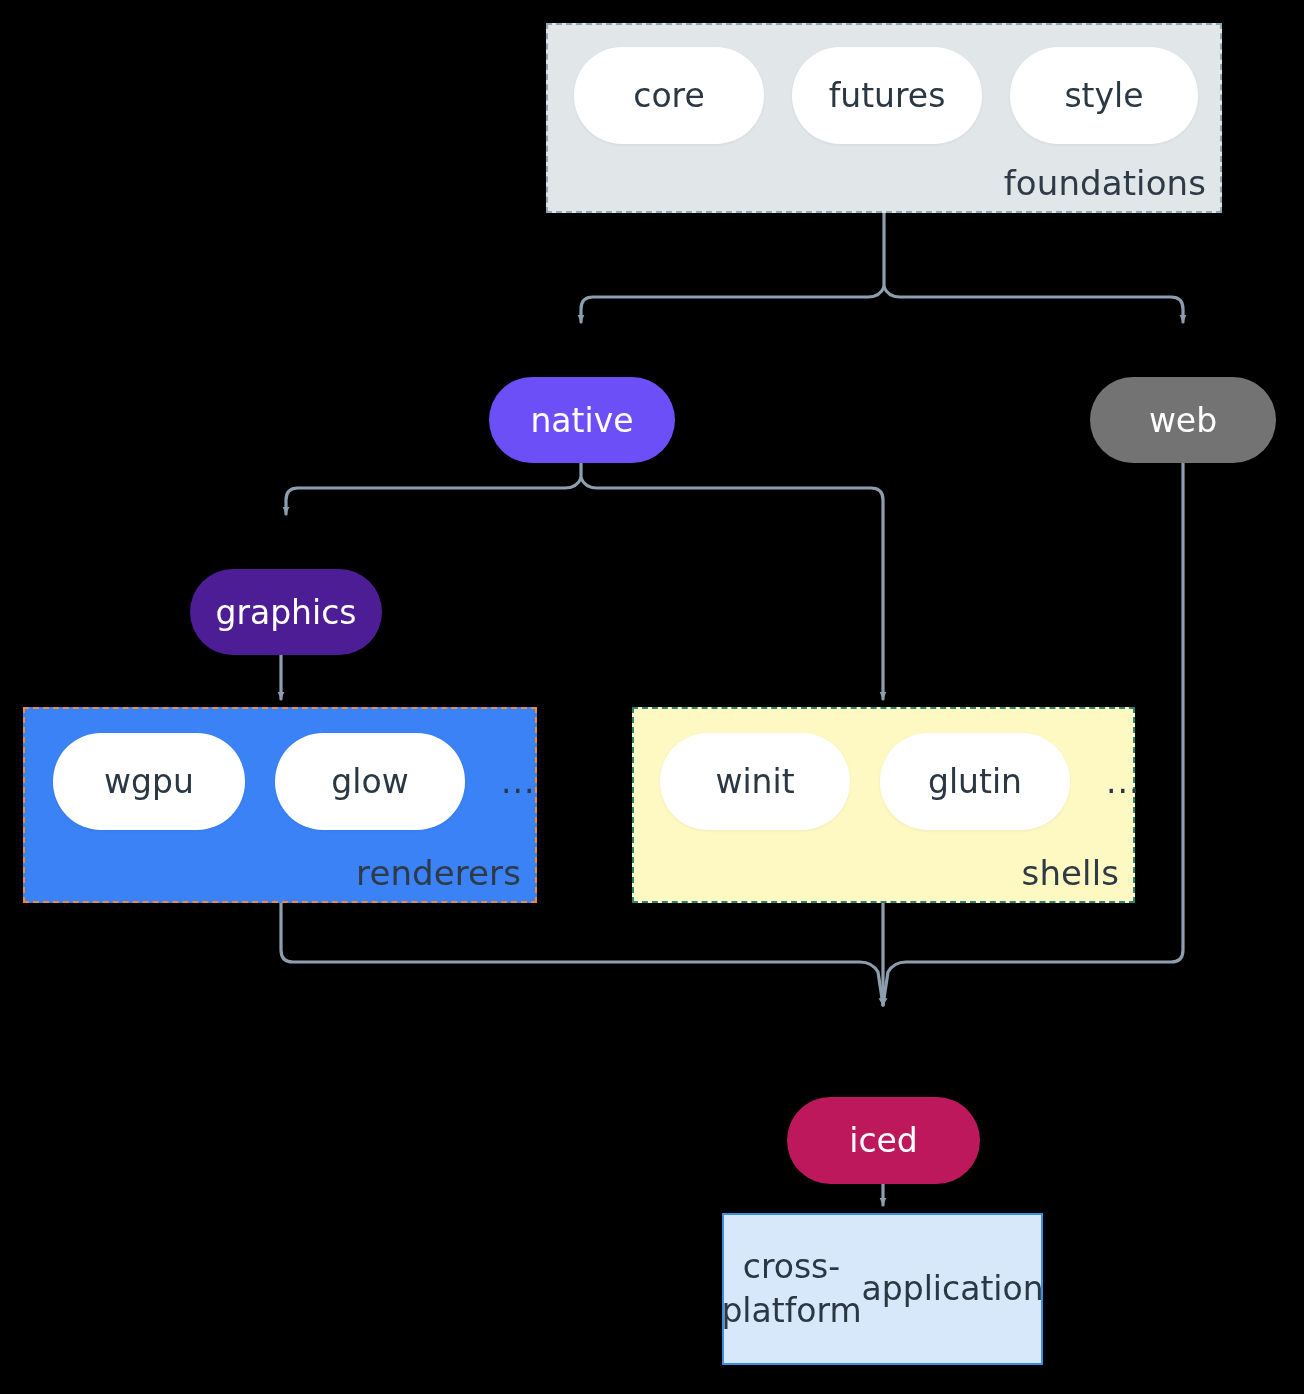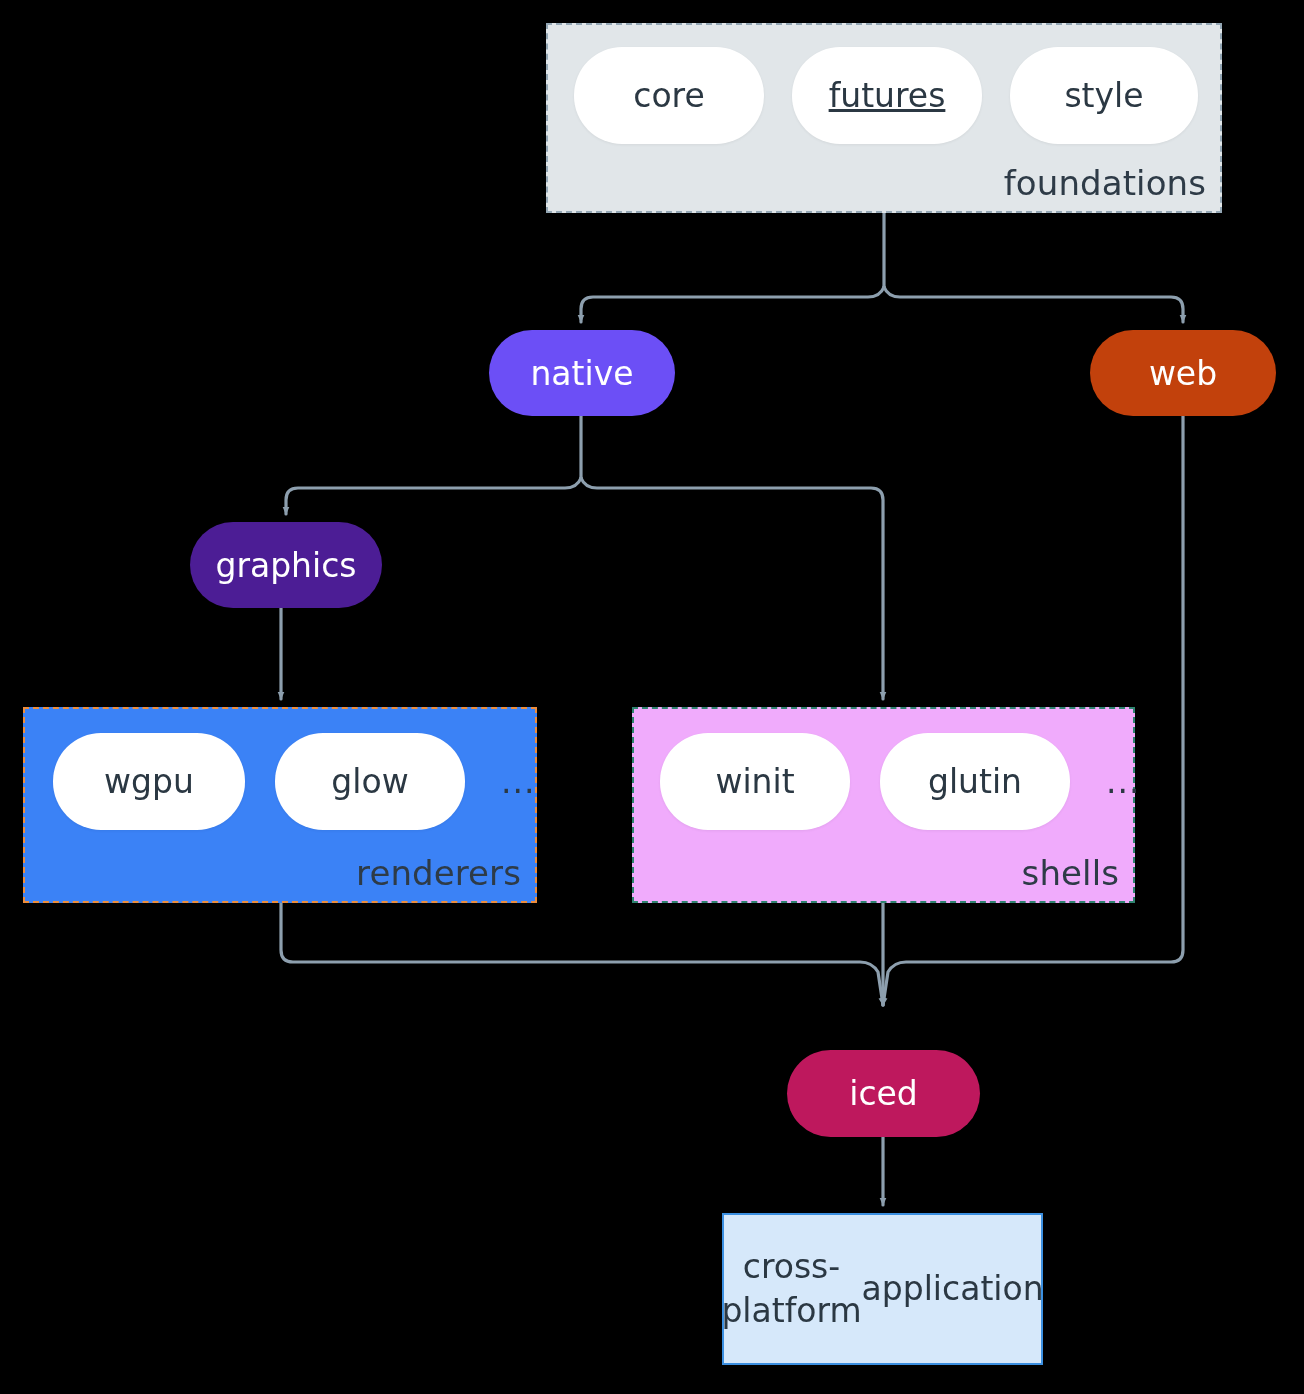--- a/index.html
+++ b/index.html
@@ -72,21 +72,21 @@
     left: 28px;
     top: 24px;
     gap: 30px;
   }
 
   #cluster-shells {
     left: 632px;
     top: 707px;
     width: 503px;
     height: 196px;
-    background: #f0abfc;
+    background: #fef9c3;
     border: 2px dashed #2f8470;
   }
   #cluster-shells .cluster-items {
     left: 26px;
     top: 24px;
     gap: 30px;
   }
 
   
   .pill {
@@ -95,21 +95,21 @@
     justify-content: center;
     background: #ffffff;
     border-radius: 48px;
     color: #2b3843;
     font-size: 33px;
     box-shadow: 0 1px 3px rgba(0,0,0,0.06);
     white-space: nowrap;
     height: 97px;
   }
   .pill-w-core    { width: 190px; }
-  .pill-w-futures { width: 190px; text-decoration: underline; }
+  .pill-w-futures { width: 190px; }
   .pill-w-style   { width: 188px; }
   .pill-w-wgpu    { width: 192px; }
   .pill-w-glow    { width: 190px; }
   .pill-w-winit   { width: 190px; }
   .pill-w-glutin  { width: 190px; }
 
   .ellipsis {
     font-size: 33px;
     color: #2b3843;
     letter-spacing: 1px;
@@ -122,30 +122,31 @@
   .node-stadium {
     position: absolute;
     display: flex;
     align-items: center;
     justify-content: center;
     border-radius: 999px;
     color: #ffffff;
     font-size: 33px;
     white-space: nowrap;
     box-sizing: border-box;
+    margin-top: 47px;
   }
   #node-native {
     left: 489px; top: 330px;
     width: 186px; height: 86px;
     background: #6c4ff6;
   }
   #node-web {
     left: 1090px; top: 330px;
     width: 186px; height: 86px;
-    background: #c2410c;
+    background: #737373;
   }
   #node-graphics {
     left: 190px; top: 522px;
     width: 192px; height: 86px;
     background: #4c1d95;
   }
   #node-iced {
     left: 787px; top: 1050px;
     width: 193px; height: 87px;
     background: #be185d;

